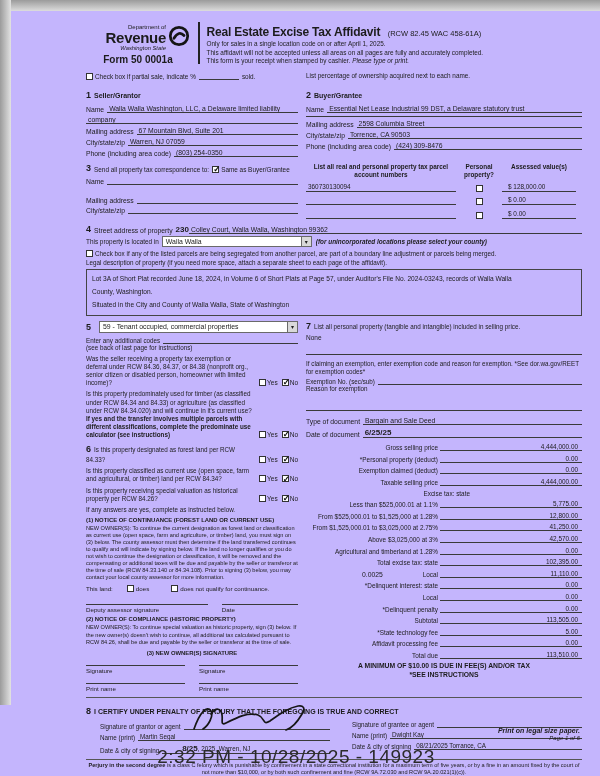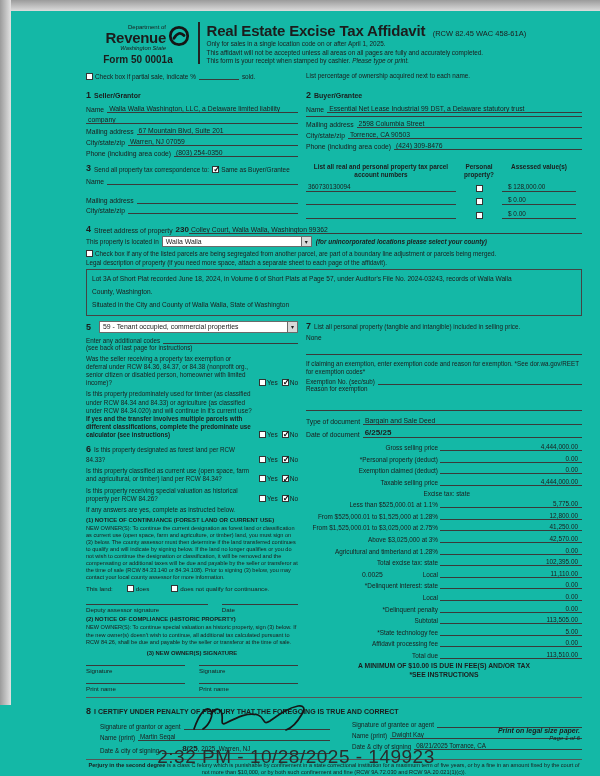--- a/index.html
+++ b/index.html
@@ -1,36 +1,36 @@
 <!DOCTYPE html>
 <html><head>
 <meta charset="utf-8">
 <style>
   *{box-sizing:border-box;margin:0;padding:0}
   html,body{background:#ffffff}
   body{font-family:"Liberation Sans",sans-serif;color:#1c1c1c}
-  .scan{position:relative;width:600px;height:776px;background:#14b8a6;overflow:hidden}
+  .scan{position:relative;width:600px;height:776px;background:#c4b5fd;overflow:hidden}
   .edge-top{position:absolute;top:0;left:0;right:0;height:11px;background:linear-gradient(#9b9b9b,#dcdcdc)}
   .edge-left{position:absolute;top:0;left:0;width:11px;height:705px;background:linear-gradient(90deg,#9b9b9b,#e2e2e2)}
   .content{position:absolute;left:86px;top:20px;width:496px}
   .fine{font-size:6.3px;line-height:1.3}
   b,strong{font-weight:bold}
   
   .hdr{display:flex;align-items:flex-start}
   .logo-block{width:104px;flex:none;padding-top:4px}
   .logo-row{display:flex;align-items:center}
   .logo-text{text-align:right;flex:1}
   .dept-small{font-size:6px}
   .dept-name{font-size:15px;font-weight:bold;letter-spacing:-.3px;line-height:1}
   .dept-sub{font-size:5.8px;font-style:italic}
   .logo-swirl{flex:none;margin-left:2px}
   .form-number{font-size:10px;font-weight:bold;margin-top:3px;text-align:center}
   .hdr-div{width:1.5px;background:#222;align-self:stretch;margin:2px 7px 2px 8px}
   .title-block{flex:1;padding-top:2px}
-  .title{font-size:15px;font-weight:bold;letter-spacing:-.2px}
+  .title{font-size:12px;font-weight:bold;letter-spacing:-.2px}
   .title-rcw{font-size:7.5px;margin-left:3px}
   .note{font-size:6.4px;line-height:1.35}
   
   .frow{display:flex;align-items:flex-end;margin-top:3px;font-size:6.8px}
   .frow .lbl{white-space:nowrap;padding-right:3px}
   .frow .val{flex:1;border-bottom:.9px solid #3a3a3a;padding:0 2px;white-space:nowrap;overflow:hidden}
   .ul-only{border-bottom:.9px solid #3a3a3a;flex:1;height:8px}
   .secnum{font-size:9px;font-weight:bold;margin-right:3px}
   .sechead{font-size:7px;font-weight:bold}
   

